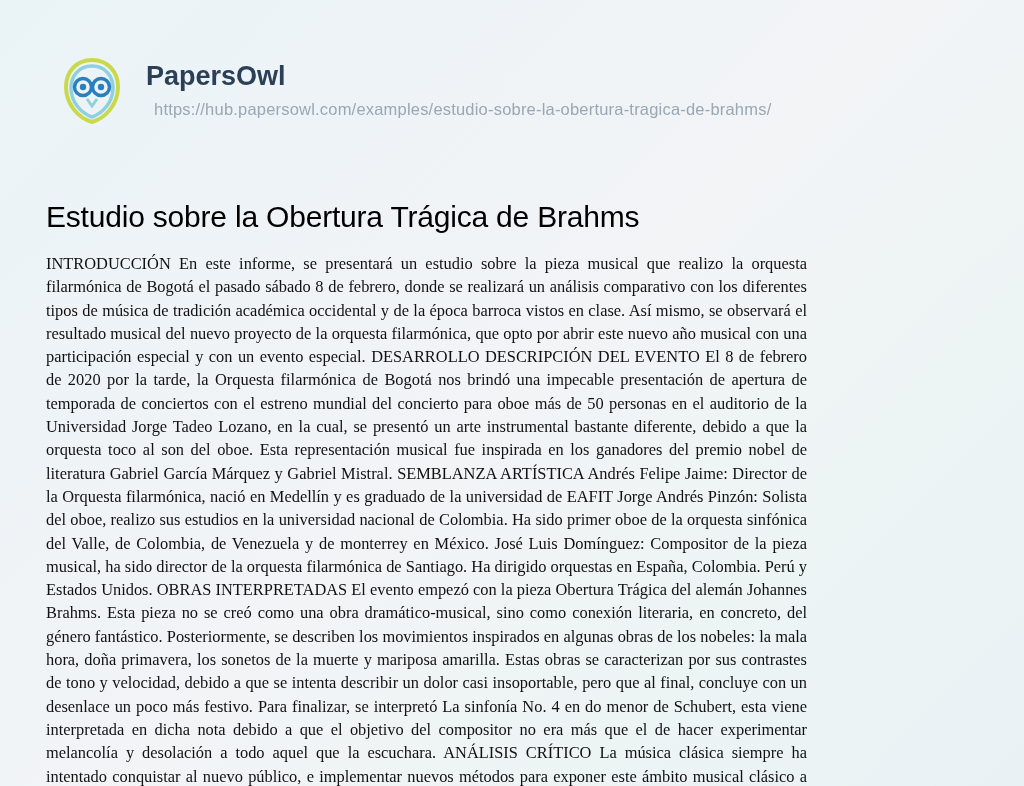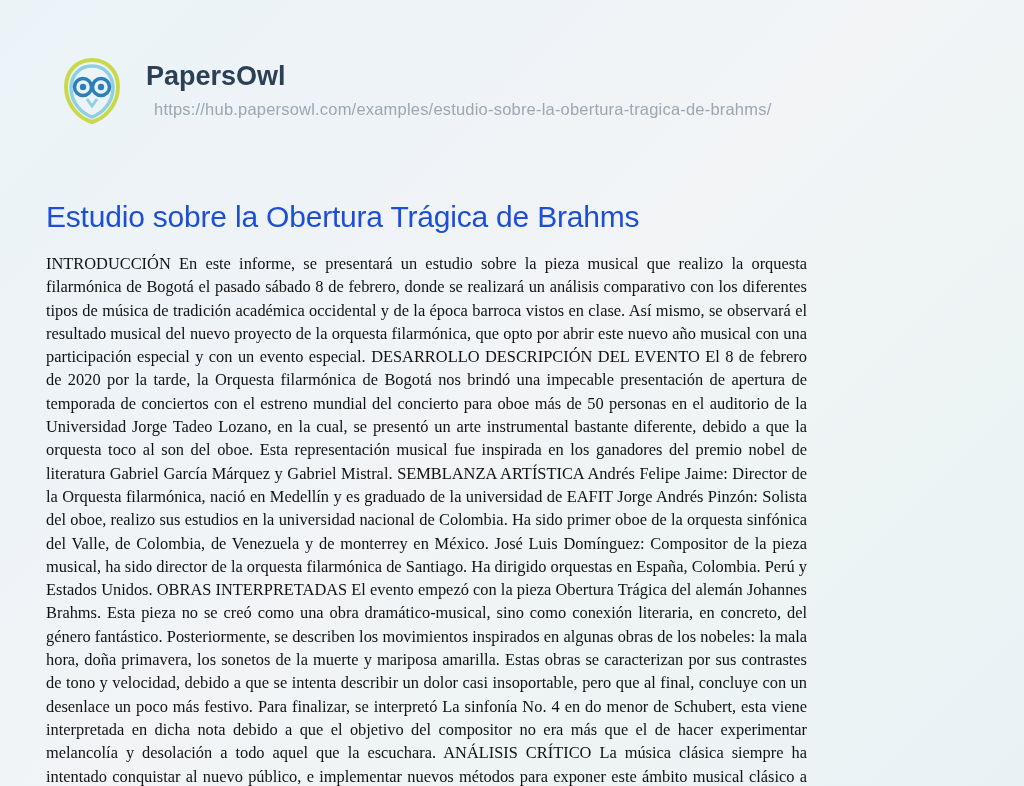--- a/index.html
+++ b/index.html
@@ -53,21 +53,21 @@
     color: #9aa7b4;
     letter-spacing: 0.2px;
     line-height: 1.2;
     margin: 8px;
     white-space: nowrap;
   }
   .doc-title {
     font-family: "Liberation Sans", sans-serif;
     font-size: 30px;
     font-weight: normal;
-    color: #1d4ed8;
+    color: #000000;
     margin: 62px 0 18px 2px;
     letter-spacing: -0.2px;
   }
   .doc-body {
     font-family: "Liberation Serif", serif;
     font-size: 16.4px;
     line-height: 1.42;
     text-align: justify;
     color: #111;
     margin: 0 2px;

